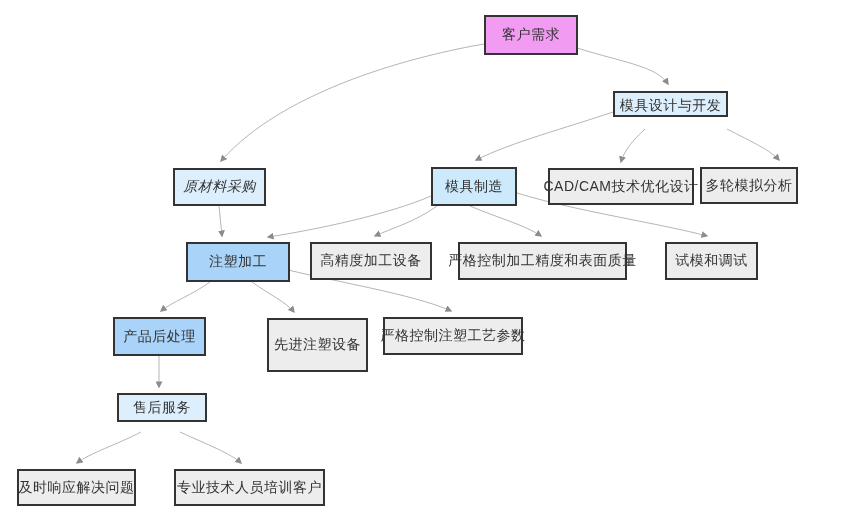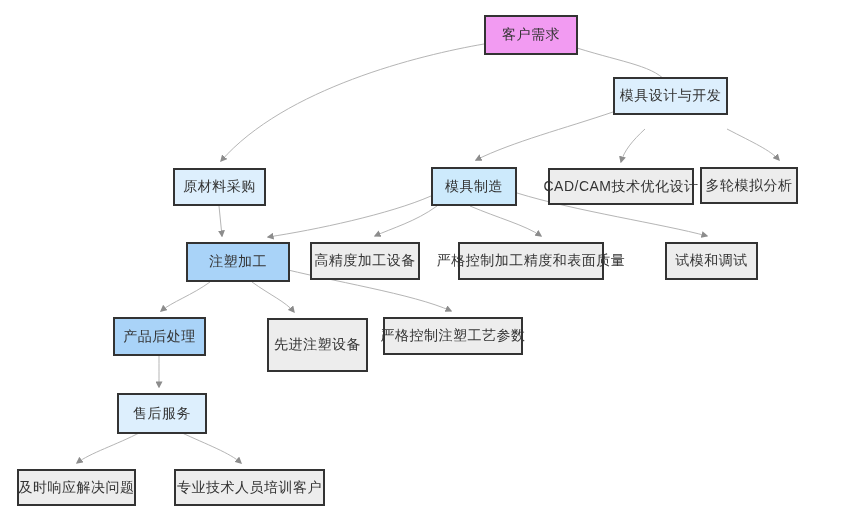--- a/index.html
+++ b/index.html
@@ -68,57 +68,57 @@
         <path d="M276,267 C330,281 414,294 451,311" class="edge" marker-end="url(#arrowhead)"></path>
         <path d="M159,356 C159,366 159,376 159,387" class="edge" marker-end="url(#arrowhead)"></path>
         <path d="M141,432 C116,445 90,453 77,463" class="edge" marker-end="url(#arrowhead)"></path>
         <path d="M180,432 C208,445 230,453 241,463" class="edge" marker-end="url(#arrowhead)"></path>
       </g>
   </svg>
   <div id="node-layer">
       <div class="node style-pink" style="left: 484px; top: 15px; width: 94px; height: 40px;">
         <span>客户需求</span>
       </div>
-      <div class="node style-lightblue" style="left: 613px; top: 77px; width: 115px; height: 38px;">
+      <div class="node style-lightblue" style="left: 613px; top: 91px; width: 115px; height: 26px; align-items: flex-end;">
         <span>模具设计与开发</span>
       </div>
-      <div class="node style-lightblue" style="left: 173px; top: 168px; width: 93px; height: 38px;">
+      <div class="node style-lightblue" style="left: 173px; top: 168px; width: 93px; height: 38px; font-style: italic;">
         <span>原材料采购</span>
       </div>
       <div class="node style-cyanblue" style="left: 431px; top: 167px; width: 86px; height: 39px;">
         <span>模具制造</span>
       </div>
       <div class="node style-gray" style="left: 548px; top: 168px; width: 146px; height: 37px;">
         <span>CAD/CAM技术优化设计</span>
       </div>
       <div class="node style-gray" style="left: 700px; top: 167px; width: 98px; height: 37px;">
         <span>多轮模拟分析</span>
       </div>
       <div class="node style-blue" style="left: 186px; top: 242px; width: 104px; height: 40px;">
         <span>注塑加工</span>
       </div>
-      <div class="node style-gray" style="left: 310px; top: 242px; width: 110px; height: 38px; justify-content: center;">
+      <div class="node style-gray" style="left: 310px; top: 242px; width: 122px; height: 38px; justify-content: center;">
         <span>高精度加工设备</span>
       </div>
-      <div class="node style-gray" style="left: 458px; top: 242px; width: 146px; height: 38px; align-items: center;">
+      <div class="node style-gray" style="left: 458px; top: 242px; width: 169px; height: 38px; align-items: center;">
         <span>严格控制加工精度和表面质量</span>
       </div>
       <div class="node style-gray" style="left: 665px; top: 242px; width: 93px; height: 38px; align-items: center;">
         <span>试模和调试</span>
       </div>
       <div class="node style-blue" style="left: 113px; top: 317px; width: 93px; height: 39px;">
         <span>产品后处理</span>
       </div>
       <div class="node style-gray" style="left: 243px; top: 318px; width: 101px; height: 54px; margin-left: 24px;">
         <span>先进注塑设备</span>
       </div>
       <div class="node style-gray" style="left: 383px; top: 317px; width: 140px; height: 38px;">
         <span>严格控制注塑工艺参数</span>
       </div>
-      <div class="node style-lightblue" style="left: 117px; top: 393px; width: 90px; height: 41px;">
+      <div class="node style-lightblue" style="left: 117px; top: 393px; width: 90px; height: 29px;">
         <span>售后服务</span>
       </div>
       <div class="node style-gray" style="left: 17px; top: 469px; width: 119px; height: 37px;">
         <span>及时响应解决问题</span>
       </div>
       <div class="node style-gray" style="left: 174px; top: 469px; width: 151px; height: 37px;">
         <span>专业技术人员培训客户</span>
       </div>
     </div>
 </div>

